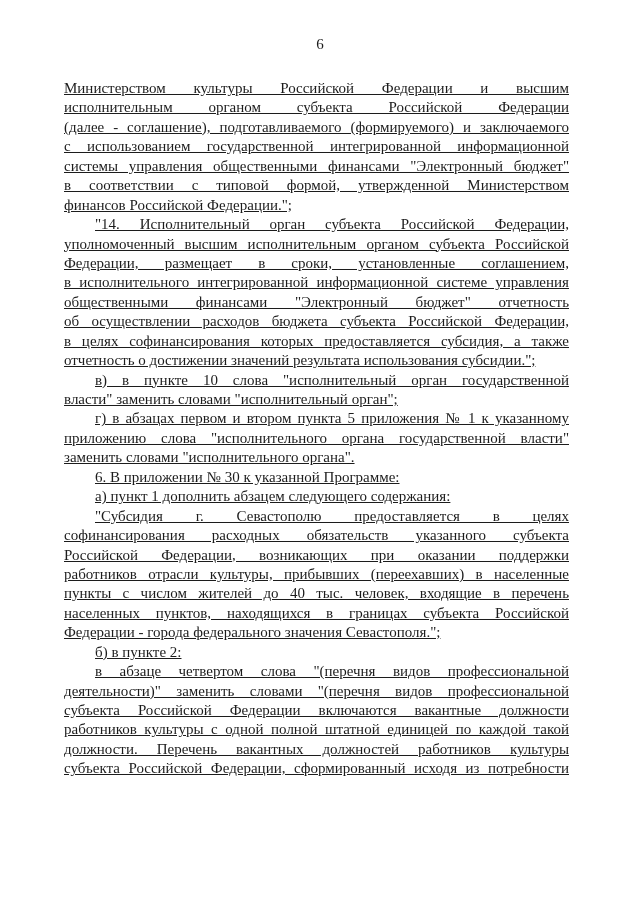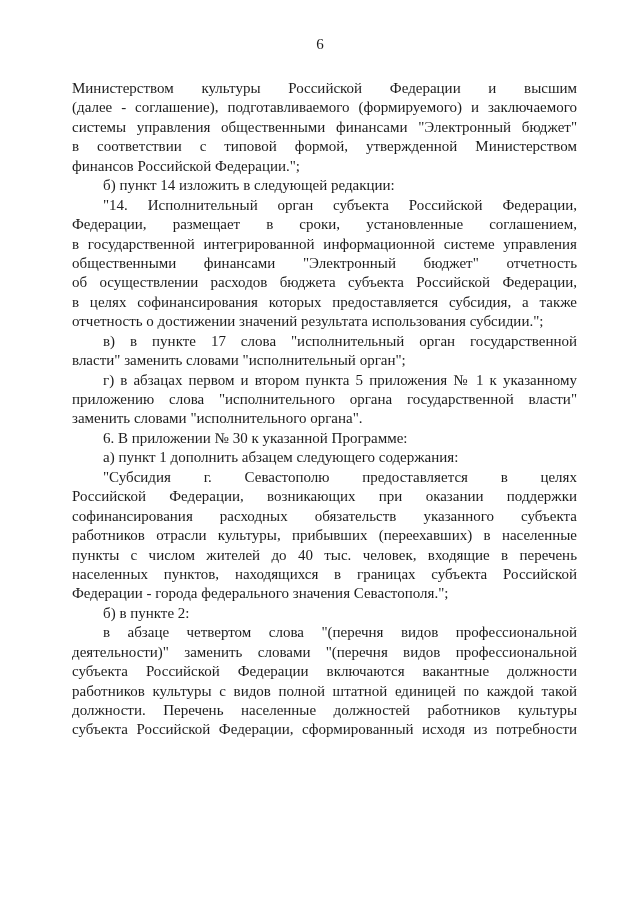--- a/index.html
+++ b/index.html
@@ -21,22 +21,23 @@
     top: 36px;
     left: 0;
     right: 0;
     text-align: center;
     font-size: 15px;
     color: #1c1c1c;
   }
   .content {
     position: absolute;
     top: 79px;
-    left: 72px;
+    left: 64px;
     width: 505px;
+    text-decoration: underline;
   }
   .para {
     margin: 0;
     padding: 0;
   }
   .line {
     height: 19.45px;
     overflow: hidden;
     font-size: 15px;
     line-height: 19.45px;
@@ -55,66 +56,66 @@
   }
 </style>
 </head>
 <body>
 
 <div class="page">
   <div class="page-number">6</div>
   <div class="content">
       <div class="para">
         <div class="line">Министерством культуры Российской Федерации и высшим</div>
+        <div class="line">исполнительным органом субъекта Российской Федерации</div>
         <div class="line">(далее - соглашение), подготавливаемого (формируемого) и заключаемого</div>
+        <div class="line">с использованием государственной интегрированной информационной</div>
         <div class="line">системы управления общественными финансами "Электронный бюджет"</div>
         <div class="line">в соответствии с типовой формой, утвержденной Министерством</div>
         <div class="line">финансов Российской Федерации.";</div>
       </div>
       <div class="para indent">
-        <div class="line">б) пункт 14 изложить в следующей редакции:</div>
-      </div>
-      <div class="para indent">
         <div class="line">"14. Исполнительный орган субъекта Российской Федерации,</div>
+        <div class="line">уполномоченный высшим исполнительным органом субъекта Российской</div>
         <div class="line">Федерации, размещает в сроки, установленные соглашением,</div>
-        <div class="line">в государственной интегрированной информационной системе управления</div>
+        <div class="line">в исполнительного интегрированной информационной системе управления</div>
         <div class="line">общественными финансами "Электронный бюджет" отчетность</div>
         <div class="line">об осуществлении расходов бюджета субъекта Российской Федерации,</div>
         <div class="line">в целях софинансирования которых предоставляется субсидия, а также</div>
         <div class="line">отчетность о достижении значений результата использования субсидии.";</div>
       </div>
       <div class="para indent">
-        <div class="line">в) в пункте 17 слова "исполнительный орган государственной</div>
+        <div class="line">в) в пункте 10 слова "исполнительный орган государственной</div>
         <div class="line">власти" заменить словами "исполнительный орган";</div>
       </div>
       <div class="para indent">
         <div class="line">г) в абзацах первом и втором пункта 5 приложения № 1 к указанному</div>
         <div class="line">приложению слова "исполнительного органа государственной власти"</div>
         <div class="line">заменить словами "исполнительного органа".</div>
       </div>
       <div class="para indent">
         <div class="line">6. В приложении № 30 к указанной Программе:</div>
       </div>
       <div class="para indent">
         <div class="line">а) пункт 1 дополнить абзацем следующего содержания:</div>
       </div>
       <div class="para indent">
         <div class="line">"Субсидия г. Севастополю предоставляется в целях</div>
+        <div class="line">софинансирования расходных обязательств указанного субъекта</div>
         <div class="line">Российской Федерации, возникающих при оказании поддержки</div>
-        <div class="line">софинансирования расходных обязательств указанного субъекта</div>
         <div class="line">работников отрасли культуры, прибывших (переехавших) в населенные</div>
         <div class="line">пункты с числом жителей до 40 тыс. человек, входящие в перечень</div>
         <div class="line">населенных пунктов, находящихся в границах субъекта Российской</div>
         <div class="line">Федерации - города федерального значения Севастополя.";</div>
       </div>
       <div class="para indent">
         <div class="line">б) в пункте 2:</div>
       </div>
       <div class="para indent justify-last">
         <div class="line">в абзаце четвертом слова "(перечня видов профессиональной</div>
         <div class="line">деятельности)" заменить словами "(перечня видов профессиональной</div>
         <div class="line">субъекта Российской Федерации включаются вакантные должности</div>
-        <div class="line">работников культуры с видов полной штатной единицей по каждой такой</div>
-        <div class="line">должности. Перечень населенные должностей работников культуры</div>
+        <div class="line">работников культуры с одной полной штатной единицей по каждой такой</div>
+        <div class="line">должности. Перечень вакантных должностей работников культуры</div>
         <div class="line">субъекта Российской Федерации, сформированный исходя из потребности</div>
       </div>
     </div>
 </div>
 
 </body></html>

